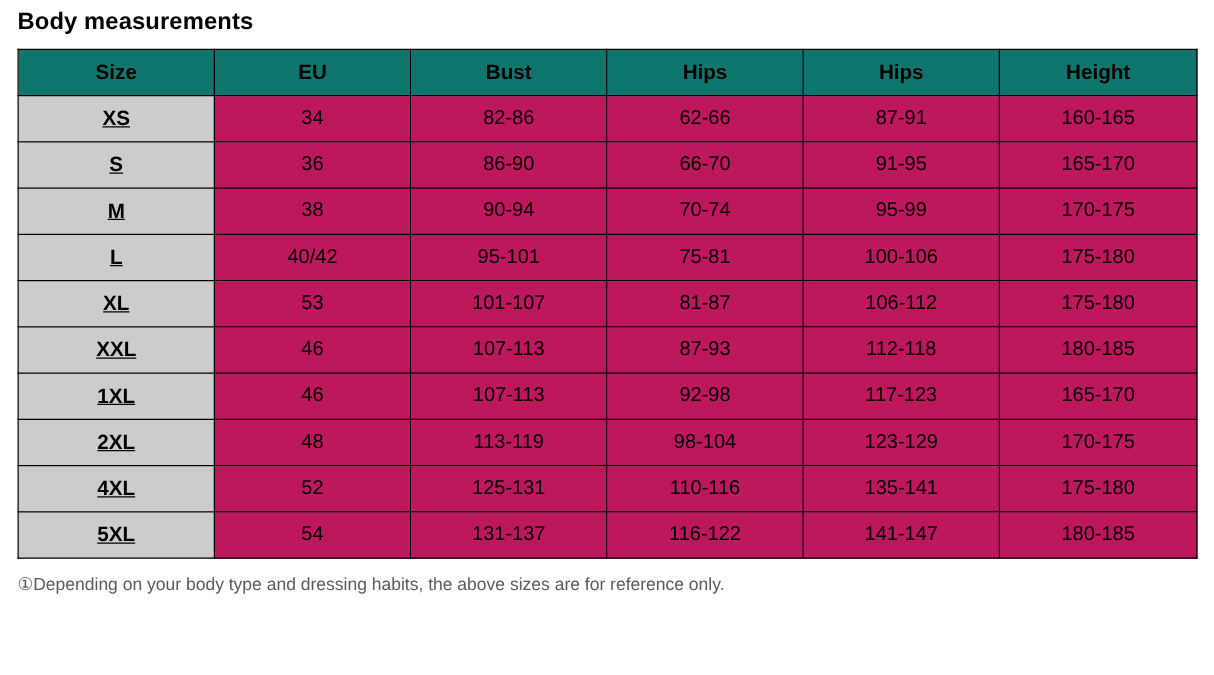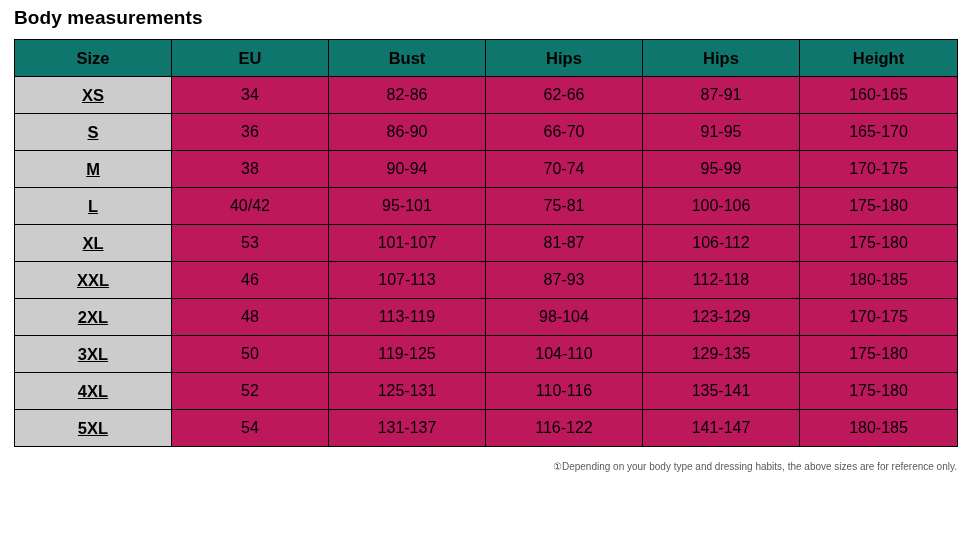--- a/index.html
+++ b/index.html
@@ -60,26 +60,25 @@
     background: #be185d;
     font-weight: normal;
   }
   col.c-size { width: 157px; }
   col.c-eu   { width: 157px; }
   col.c-bust { width: 157px; }
   col.c-waist{ width: 157px; }
   col.c-hips { width: 157px; }
   col.c-height { width: 158px; }
   .footnote {
-    font-size: 10px;
+    font-size: 14px;
     line-height: 20px;
     color: #5a5a5a;
     padding-top: 10px;
     letter-spacing: 0px;
-    text-align: right;
   }
 </style>
 </head>
 <body>
 
 <div class="page">
 
   <div class="page-title">Body measurements</div>
 
   <table class="size-table">
@@ -144,34 +143,34 @@
       </tr>
       <tr>
         <td class="size-cell">XXL</td>
         <td class="val-cell">46</td>
         <td class="val-cell">107-113</td>
         <td class="val-cell">87-93</td>
         <td class="val-cell">112-118</td>
         <td class="val-cell">180-185</td>
       </tr>
       <tr>
+        <td class="size-cell">1XL</td>
+        <td class="val-cell">46</td>
+        <td class="val-cell">107-113</td>
+        <td class="val-cell">92-98</td>
+        <td class="val-cell">117-123</td>
+        <td class="val-cell">165-170</td>
+      </tr>
+      <tr>
         <td class="size-cell">2XL</td>
         <td class="val-cell">48</td>
         <td class="val-cell">113-119</td>
         <td class="val-cell">98-104</td>
         <td class="val-cell">123-129</td>
         <td class="val-cell">170-175</td>
-      </tr>
-      <tr>
-        <td class="size-cell">3XL</td>
-        <td class="val-cell">50</td>
-        <td class="val-cell">119-125</td>
-        <td class="val-cell">104-110</td>
-        <td class="val-cell">129-135</td>
-        <td class="val-cell">175-180</td>
       </tr>
       <tr>
         <td class="size-cell">4XL</td>
         <td class="val-cell">52</td>
         <td class="val-cell">125-131</td>
         <td class="val-cell">110-116</td>
         <td class="val-cell">135-141</td>
         <td class="val-cell">175-180</td>
       </tr>
       <tr>

